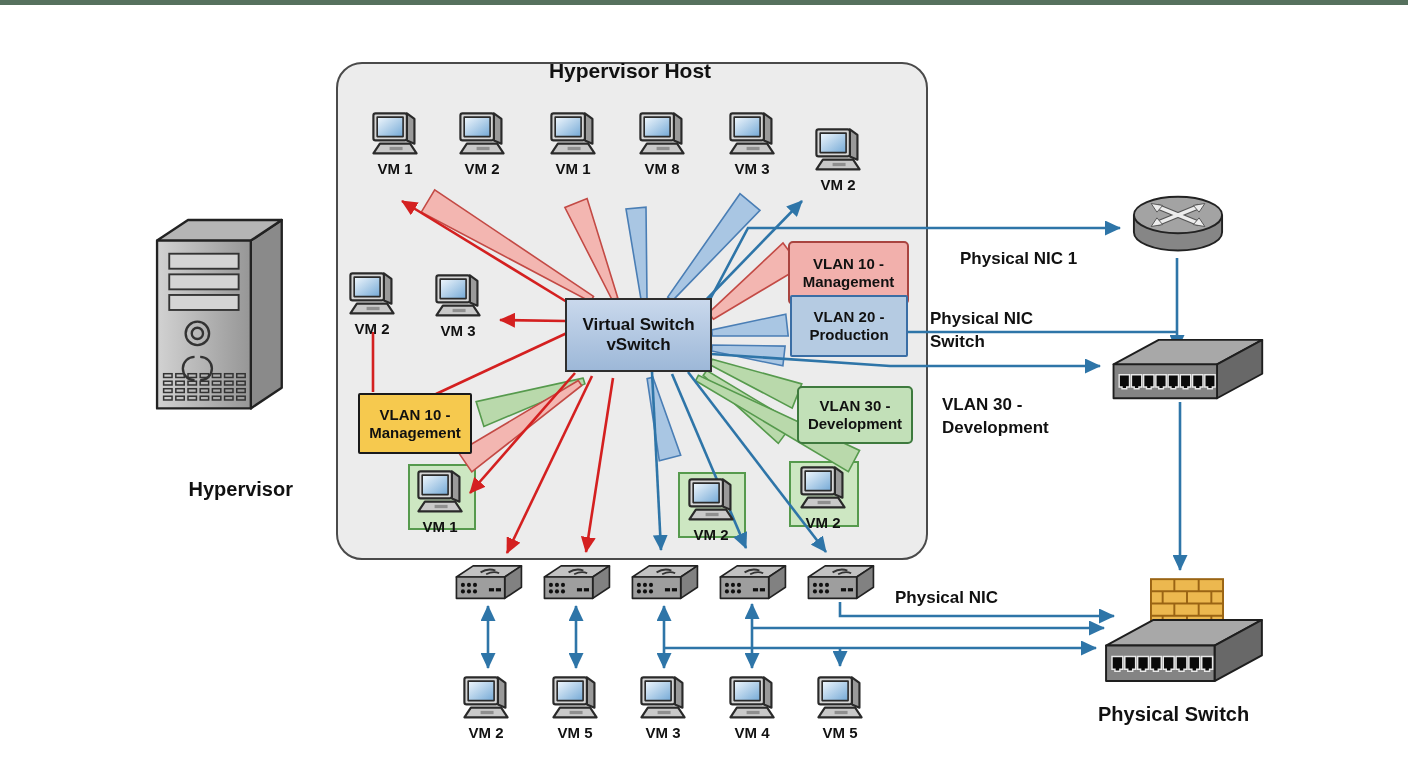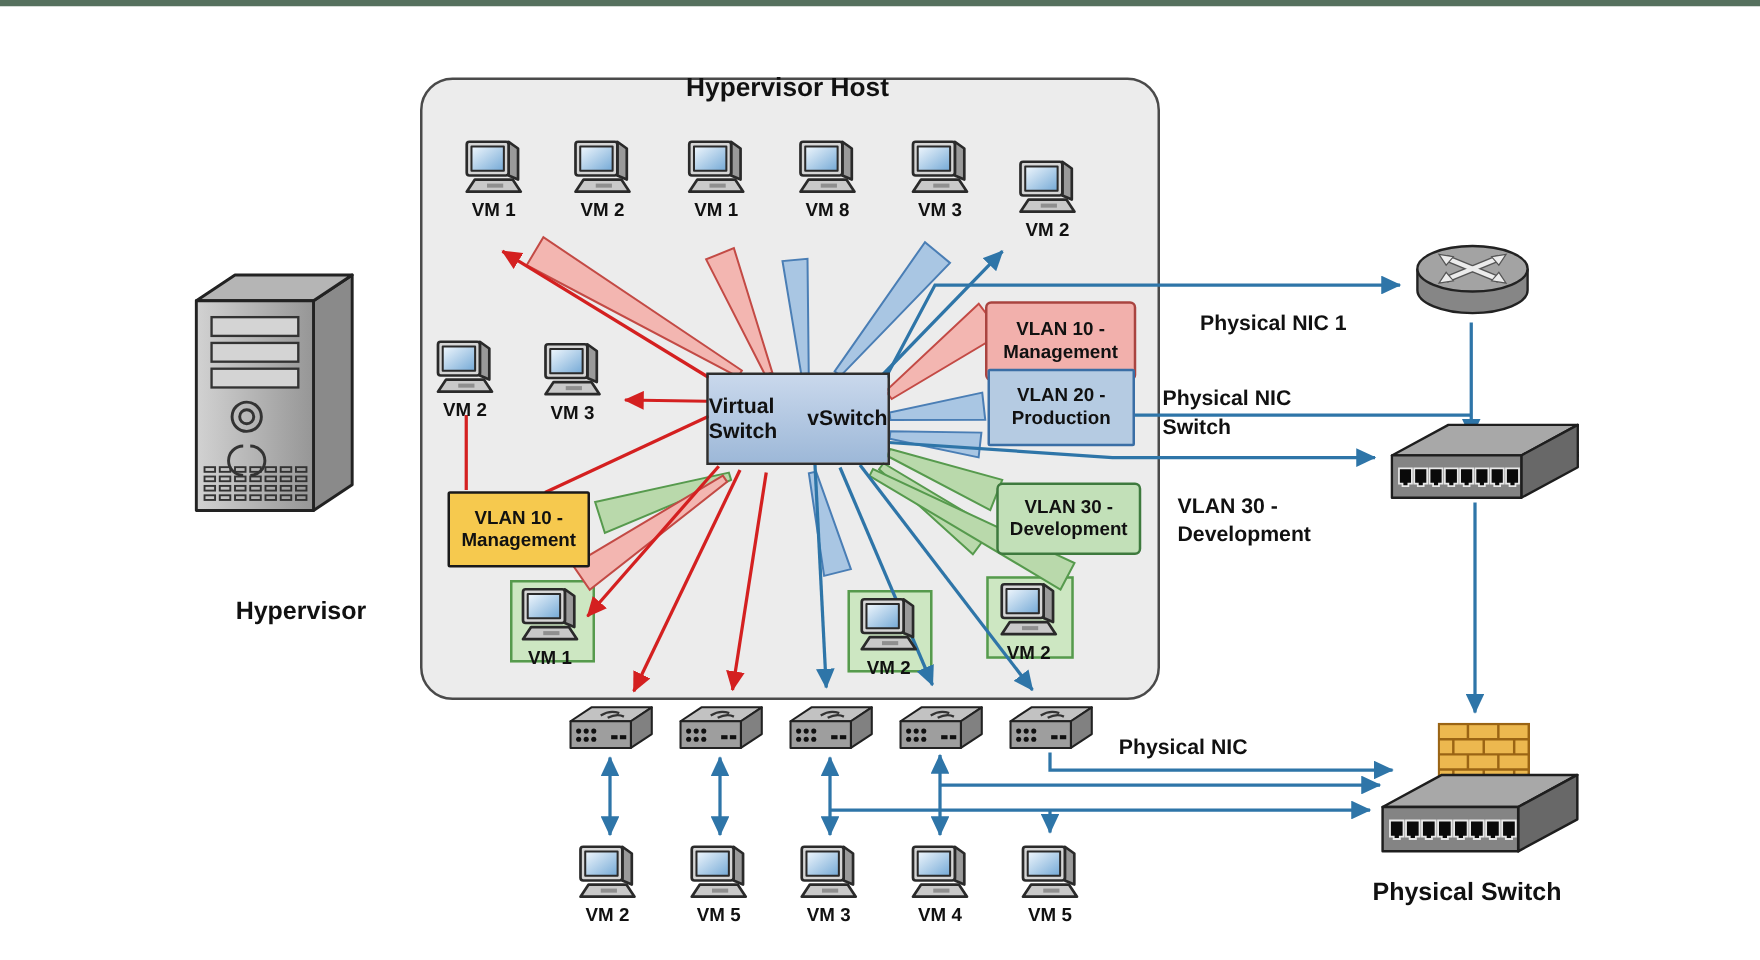--- a/index.html
+++ b/index.html
@@ -12,21 +12,21 @@
   .overlay{position:absolute;left:0;top:0;width:1408px;height:768px;z-index:3;}
   .green-box{position:absolute;background:var(--vlan-green-light,#cde7c2);
              border:2px solid var(--vlan-green-border,#569a4d);z-index:2;}
   .node,.txt{position:absolute;z-index:4;}
   .vm{position:absolute;z-index:4;width:64px;display:flex;flex-direction:column;align-items:center;}
   .vm svg{width:54px;height:50px;display:block;}
   .vm-label{font-weight:bold;font-size:15px;white-space:nowrap;margin-top:0px;}
   .txt{font-weight:bold;white-space:nowrap;}
   .vswitch{position:absolute;left:565px;top:298px;width:143px;height:70px;z-index:4;
            background:linear-gradient(#c9d8ec,#9db8d8);border:2px solid #2e2e2e;
-           display:flex;flex-direction:row;align-items:center;justify-content:center;
+           display:flex;flex-direction:column;align-items:center;justify-content:center;
            font-weight:bold;font-size:17px;line-height:1.2;}
   .vlan-box{position:absolute;z-index:4;display:flex;flex-direction:column;align-items:center;
             justify-content:center;font-weight:bold;font-size:15px;line-height:1.2;
             border:2px solid;border-radius:5px;text-align:center;}
   .vlan-yellow{left:358px;top:393px;width:110px;height:57px;border-radius:2px;
                background:var(--vlan-yellow-fill,#f6c94e);border-color:var(--vlan-yellow-border,#1a1a1a);}
   .vlan-red{left:788px;top:241px;width:117px;height:60px;
             background:var(--vlan-red-fill,#f2b0ac);border-color:var(--vlan-red-border,#a94440);}
   .vlan-blue{left:790px;top:295px;width:114px;height:58px;border-radius:2px;
              background:var(--vlan-blue-fill,#b5cbe2);border-color:var(--vlan-blue-border,#3a6ea5);}

